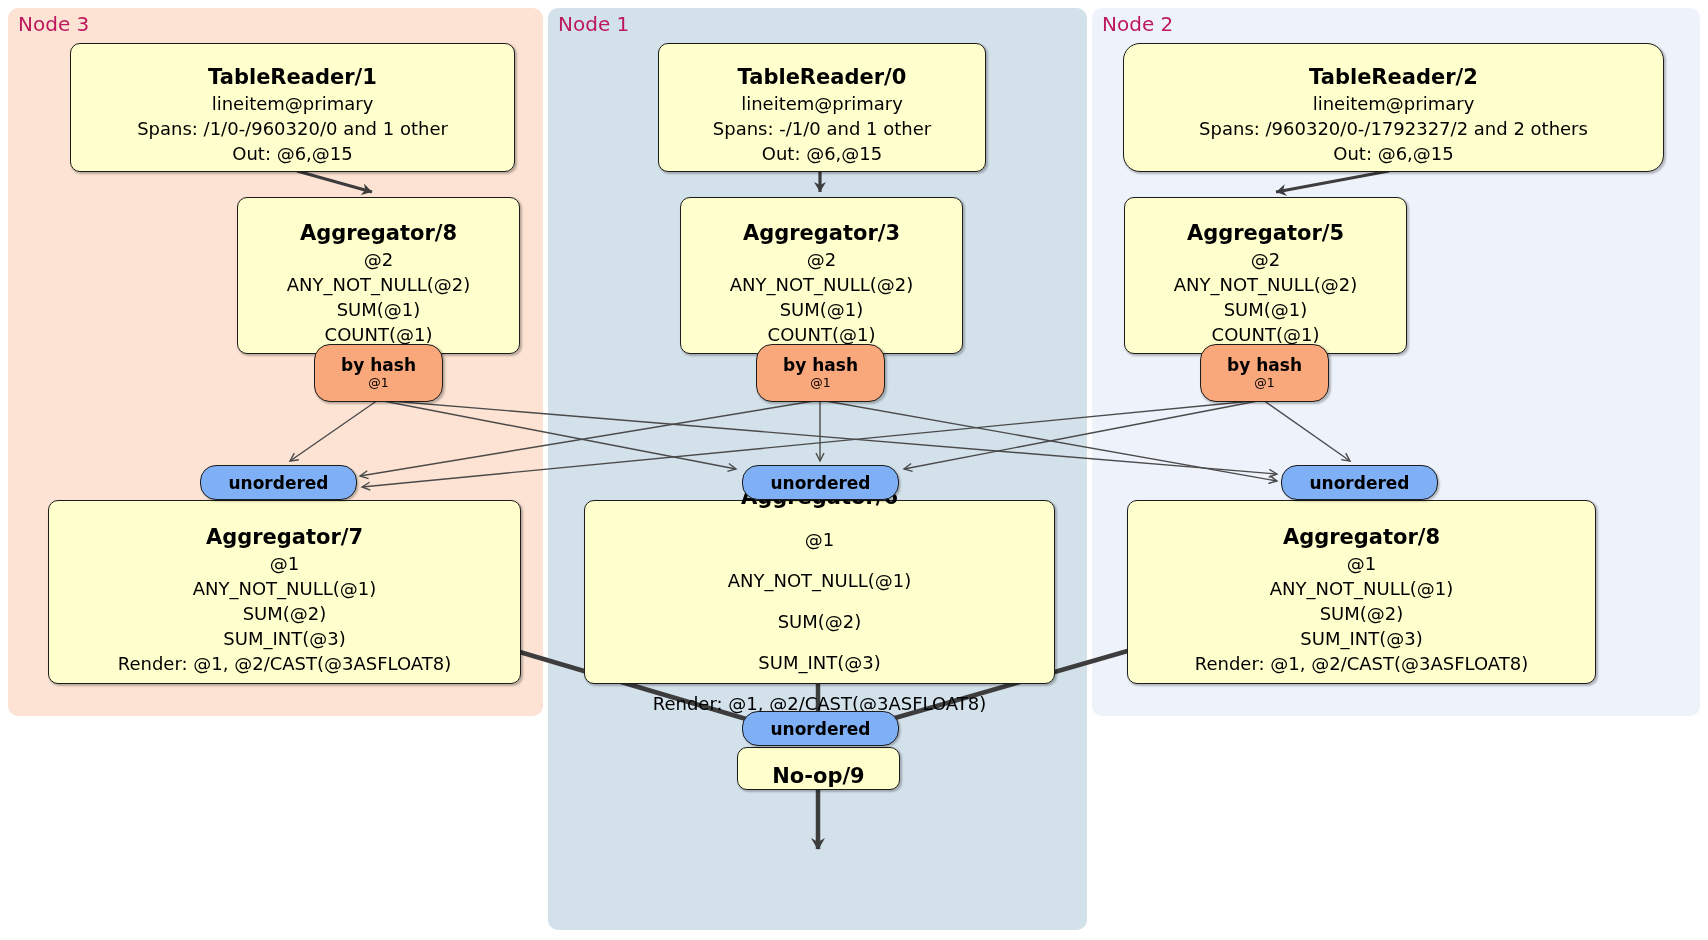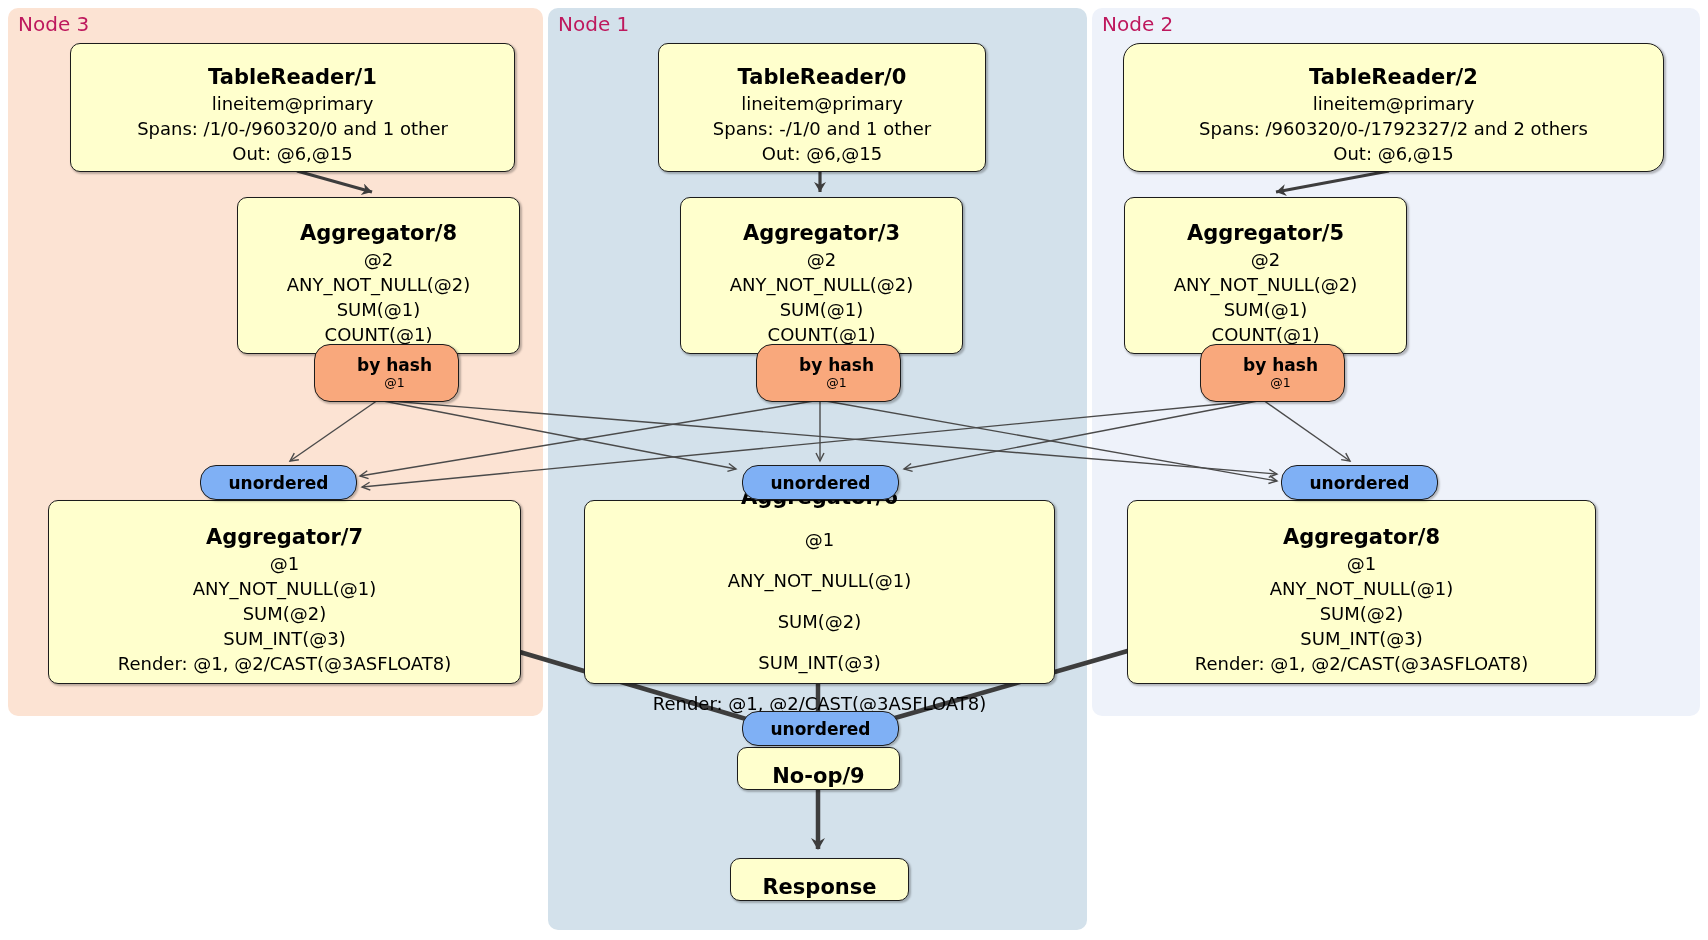--- a/index.html
+++ b/index.html
@@ -18,21 +18,21 @@
     justify-content:center;align-items:center;text-align:center;
     box-shadow:1.5px 1.5px 2px rgba(0,0,0,0.25);
   }
   .box .title{font-weight:bold;font-size:21px;line-height:27px;white-space:nowrap;margin-top:15px;}
   .box .line{font-size:18px;line-height:25px;white-space:nowrap;}
   .badge{
     position:absolute;border:1.5px solid var(--box-border);z-index:3;
     display:flex;flex-direction:column;justify-content:center;align-items:center;
     box-shadow:1.5px 1.5px 2px rgba(0,0,0,0.25);
   }
-  .hash-badge{background:var(--hash-badge-bg);border-radius:16px;padding-left:16px;}
+  .hash-badge{background:var(--hash-badge-bg);border-radius:16px;}
   .hash-badge .hb-label{font-size:17px;font-weight:bold;line-height:20px;}
   .hash-badge .hb-key{font-size:12.5px;line-height:16px;}
   .stream-badge{background:var(--stream-badge-bg);border-radius:16px;font-size:17px;font-weight:bold;}
   .e-thin{stroke:var(--edge-thin);stroke-width:1.4;fill:none;}
   .e-mid{stroke:var(--edge-thick);stroke-width:3.2;fill:none;}
   .e-thick{stroke:var(--edge-thick);stroke-width:4.5;fill:none;}
   .mk-thin{fill:none;stroke:var(--edge-thin);stroke-width:1.4;}
   .mk-fill{fill:var(--edge-thick);stroke:none;}
 </style>
 </head>
@@ -172,17 +172,14 @@
     <div class="line">Render: @1, @2/CAST(@3ASFLOAT8)</div>
   </div>
 
   <div class="badge stream-badge" style="left:742px;top:711px;width:155px;height:33px;">
     <div>unordered</div>
   </div>
 
   <div class="box" style="left:737px;top:747px;width:161px;height:41px;">
     <div class="title">No-op/9</div>
   </div>
-  <div class="box" style="left:730px;top:858px;width:177px;height:41px;">
-    <div class="title">Response</div>
-  </div>
 
 </div>
 
 </body></html>

